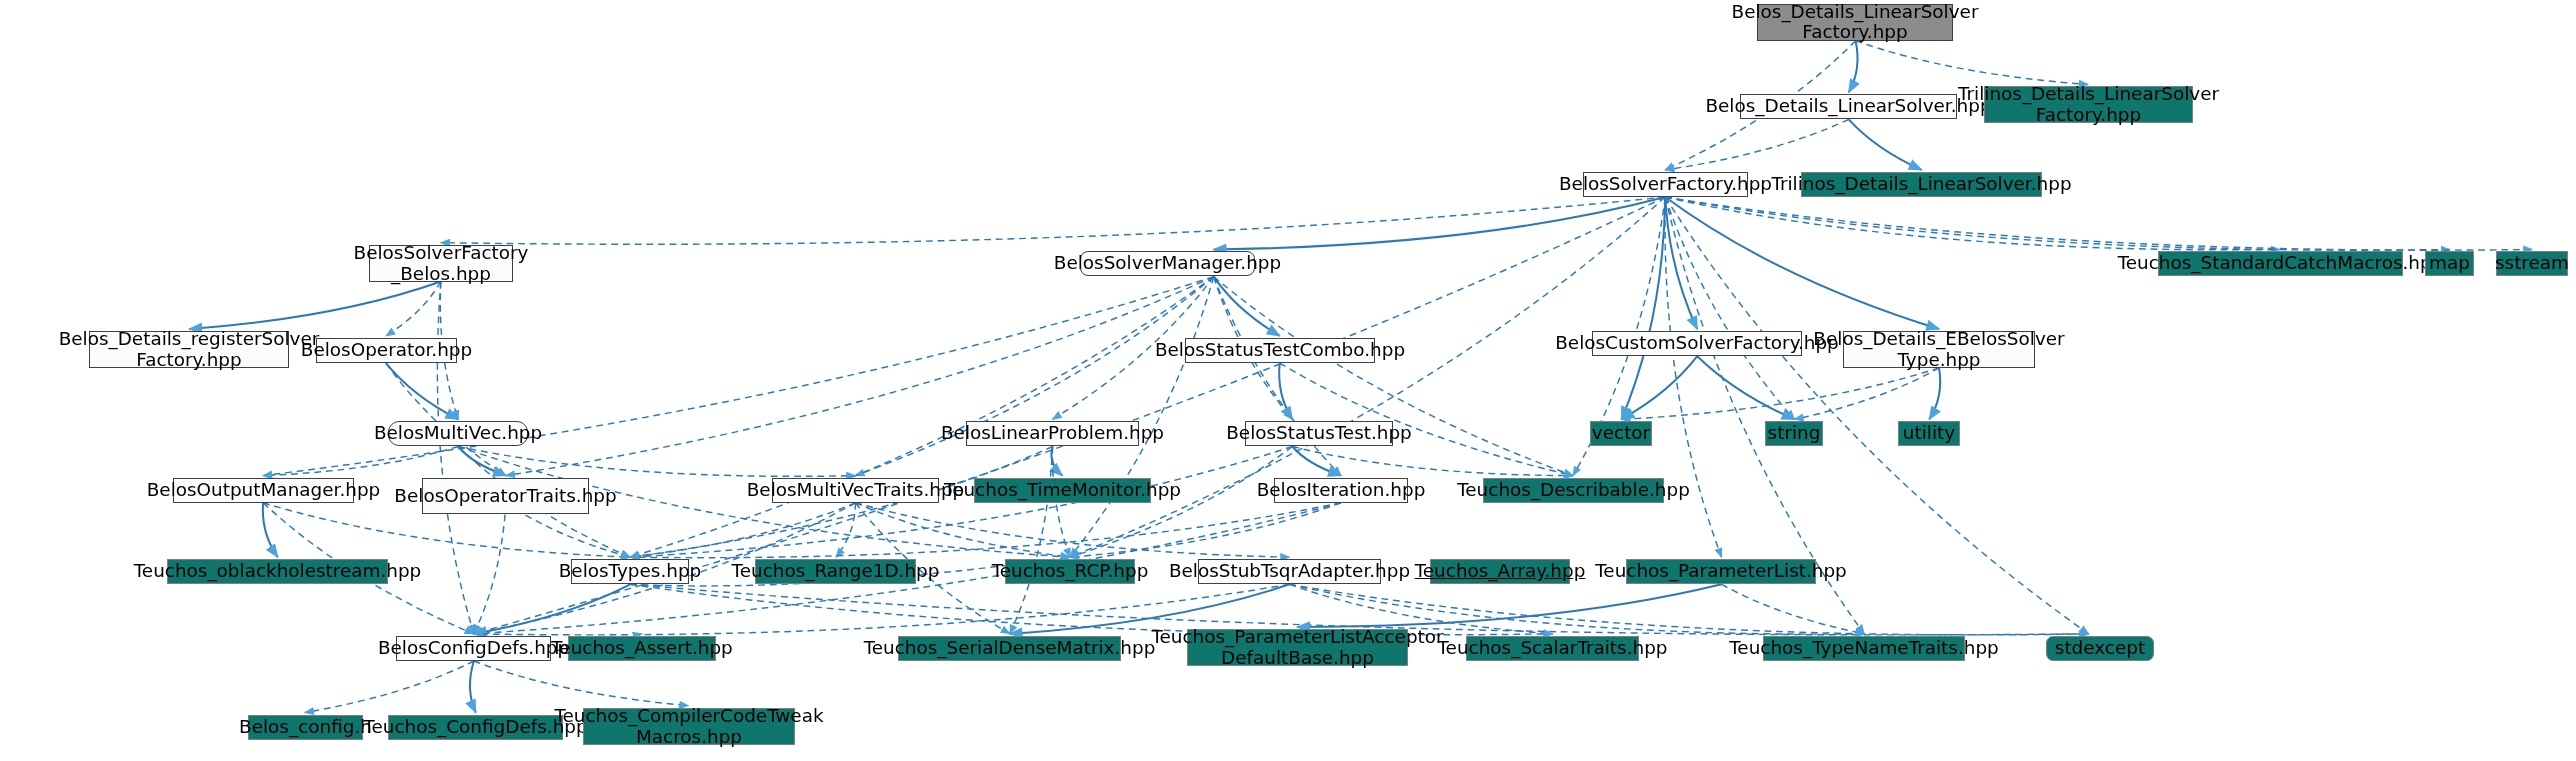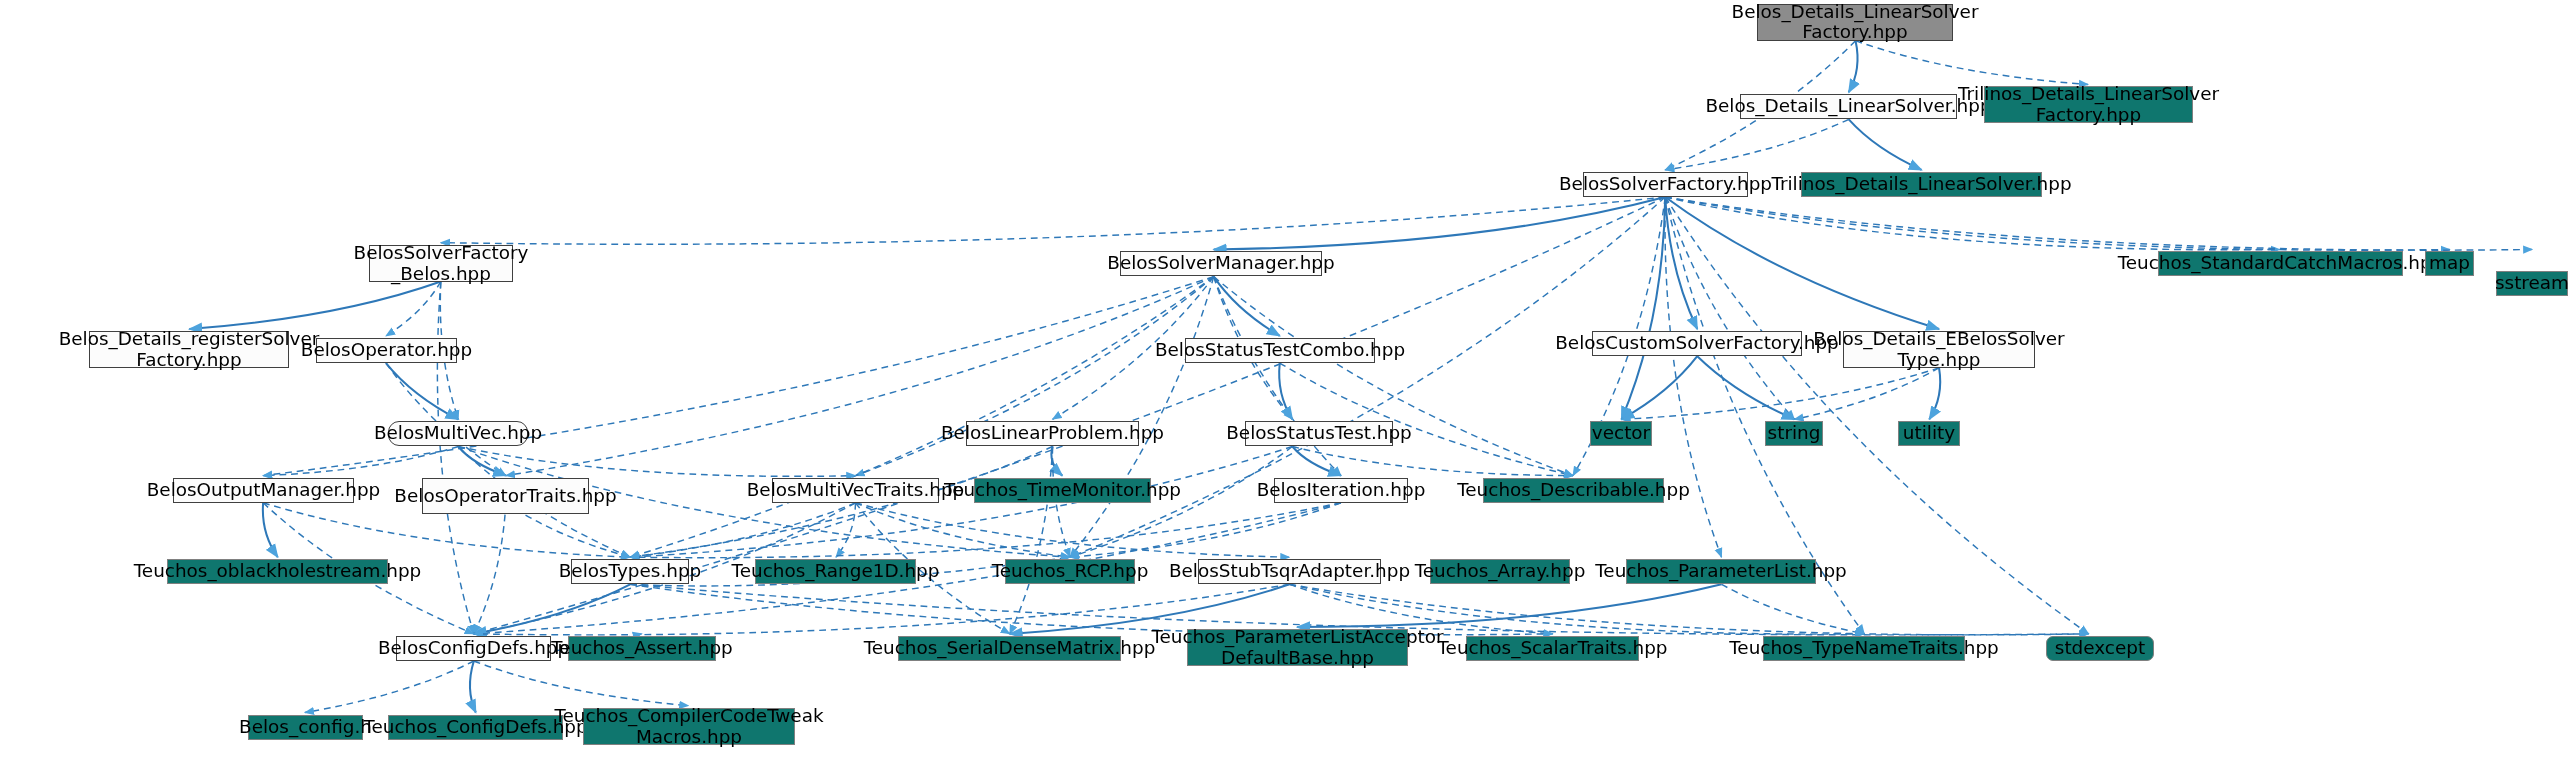--- a/index.html
+++ b/index.html
@@ -149,24 +149,24 @@
   <div id="node-layer">
       <div class="node current" style="left: 1757px; top: 3.9px; width: 196px; height: 37px;">Belos_Details_LinearSolver
 Factory.hpp</div>
       <div class="node" style="left: 1740px; top: 94px; width: 217px; height: 25px;">Belos_Details_LinearSolver.hpp</div>
       <div class="node external" style="left: 1984px; top: 86px; width: 209px; height: 37px;">Trilinos_Details_LinearSolver
 Factory.hpp</div>
       <div class="node" style="left: 1583px; top: 172px; width: 165px; height: 25px;">BelosSolverFactory.hpp</div>
       <div class="node external" style="left: 1801px; top: 172px; width: 241px; height: 25px;">Trilinos_Details_LinearSolver.hpp</div>
       <div class="node external" style="left: 2158px; top: 251px; width: 245px; height: 25px;">Teuchos_StandardCatchMacros.hpp</div>
       <div class="node external" style="left: 2425px; top: 251px; width: 49px; height: 25px;">map</div>
-      <div class="node external" style="left: 2496px; top: 251px; width: 72px; height: 25px; margin-top: 20px;">sstream</div>
+      <div class="node external" style="left: 2496px; top: 251px; width: 72px; height: 25px;">sstream</div>
       <div class="node" style="left: 369px; top: 245px; width: 144px; height: 37px;">BelosSolverFactory
 _Belos.hpp</div>
-      <div class="node" style="left: 1120px; top: 251px; width: 202px; height: 25px;">BelosSolverManager.hpp</div>
+      <div class="node" style="left: 1080px; top: 251px; width: 175px; height: 25px; border-radius: 8px;">BelosSolverManager.hpp</div>
       <div class="node" style="left: 89px; top: 331px; width: 200px; height: 37px;">Belos_Details_registerSolver
 Factory.hpp</div>
       <div class="node" style="left: 316px; top: 338px; width: 141px; height: 25px;">BelosOperator.hpp</div>
       <div class="node" style="left: 1185px; top: 338px; width: 190px; height: 25px;">BelosStatusTestCombo.hpp</div>
       <div class="node" style="left: 1592px; top: 331px; width: 210px; height: 25px;">BelosCustomSolverFactory.hpp</div>
       <div class="node" style="left: 1843px; top: 331px; width: 192px; height: 37px;">Belos_Details_EBelosSolver
 Type.hpp</div>
       <div class="node" style="left: 388px; top: 421px; width: 140px; height: 25px; border-radius: 11px;">BelosMultiVec.hpp</div>
       <div class="node external" style="left: 1590px; top: 421px; width: 62px; height: 25px;">vector</div>
       <div class="node external" style="left: 1765px; top: 421px; width: 58px; height: 25px;">string</div>
@@ -177,21 +177,21 @@
       <div class="node" style="left: 422px; top: 478px; width: 167px; height: 36px;">BelosOperatorTraits.hpp</div>
       <div class="node" style="left: 772px; top: 478px; width: 167px; height: 25px;">BelosMultiVecTraits.hpp</div>
       <div class="node external" style="left: 974px; top: 478px; width: 177px; height: 25px;">Teuchos_TimeMonitor.hpp</div>
       <div class="node" style="left: 1274px; top: 478px; width: 134px; height: 25px;">BelosIteration.hpp</div>
       <div class="node external" style="left: 1483px; top: 478px; width: 181px; height: 25px;">Teuchos_Describable.hpp</div>
       <div class="node external" style="left: 167px; top: 559px; width: 221px; height: 25px;">Teuchos_oblackholestream.hpp</div>
       <div class="node" style="left: 571px; top: 559px; width: 118px; height: 25px;">BelosTypes.hpp</div>
       <div class="node external" style="left: 755px; top: 559px; width: 161px; height: 25px;">Teuchos_Range1D.hpp</div>
       <div class="node external" style="left: 1005px; top: 559px; width: 130px; height: 25px;">Teuchos_RCP.hpp</div>
       <div class="node" style="left: 1198px; top: 559px; width: 183px; height: 25px;">BelosStubTsqrAdapter.hpp</div>
-      <div class="node external" style="left: 1430px; top: 559px; width: 140px; height: 25px;">Teuchos_Array.hpp</div>
+      <div class="node external" style="left: 1430px; top: 559px; width: 140px; height: 25px; text-decoration: underline;">Teuchos_Array.hpp</div>
       <div class="node external" style="left: 1626px; top: 559px; width: 190px; height: 25px;">Teuchos_ParameterList.hpp</div>
       <div class="node" style="left: 396px; top: 636px; width: 155px; height: 25px;">BelosConfigDefs.hpp</div>
       <div class="node external" style="left: 568px; top: 636px; width: 148px; height: 25px;">Teuchos_Assert.hpp</div>
       <div class="node external" style="left: 898px; top: 636px; width: 223px; height: 25px;">Teuchos_SerialDenseMatrix.hpp</div>
       <div class="node external" style="left: 1187px; top: 629px; width: 221px; height: 37px;">Teuchos_ParameterListAcceptor
 DefaultBase.hpp</div>
       <div class="node external" style="left: 1466px; top: 636px; width: 173px; height: 25px;">Teuchos_ScalarTraits.hpp</div>
       <div class="node external" style="left: 1763px; top: 636px; width: 202px; height: 25px;">Teuchos_TypeNameTraits.hpp</div>
       <div class="node external" style="left: 2046px; top: 636px; width: 108px; height: 25px; border-radius: 7px;">stdexcept</div>
       <div class="node external" style="left: 248px; top: 715px; width: 115px; height: 25px;">Belos_config.h</div>

